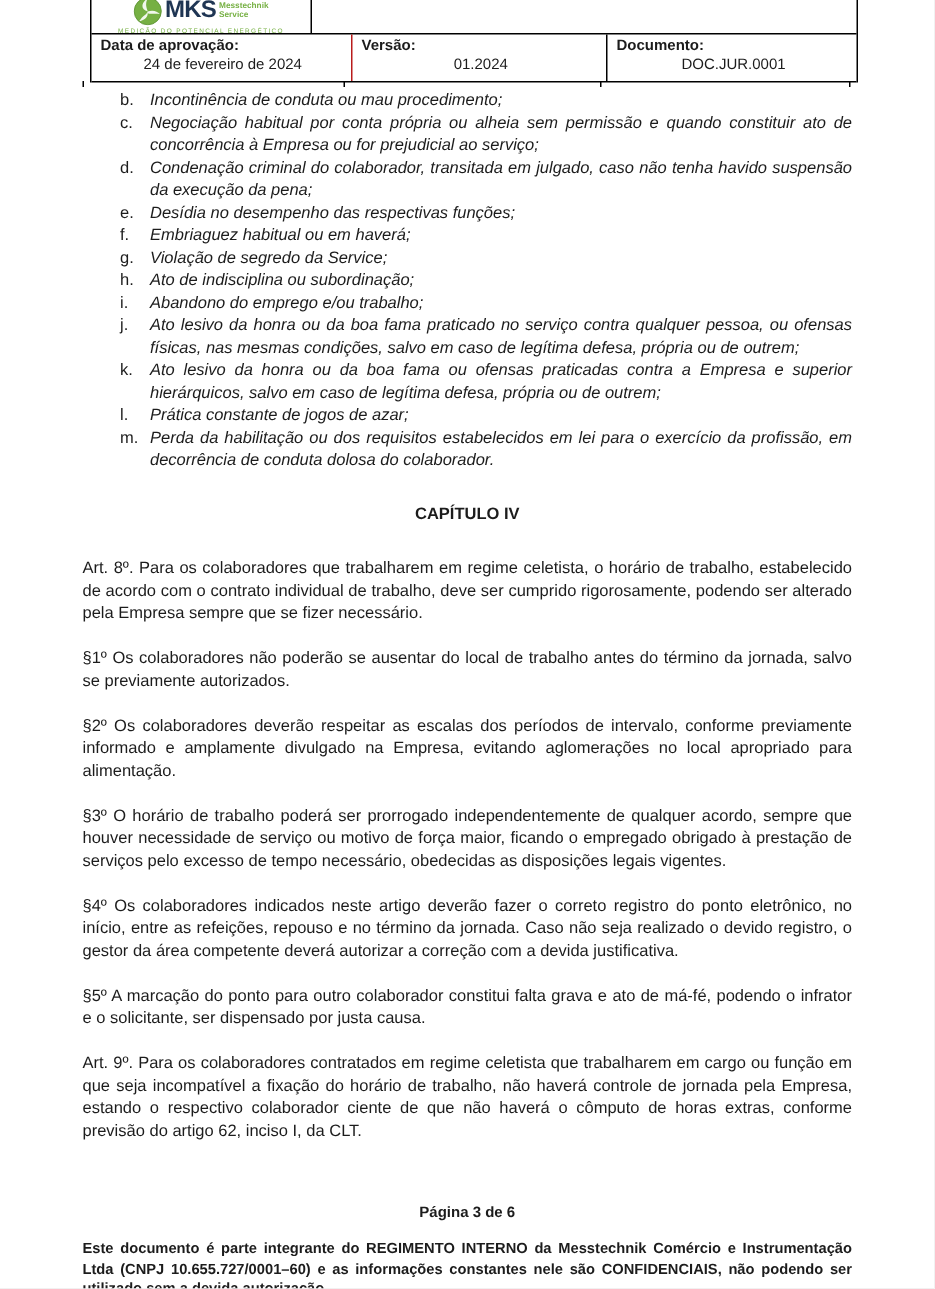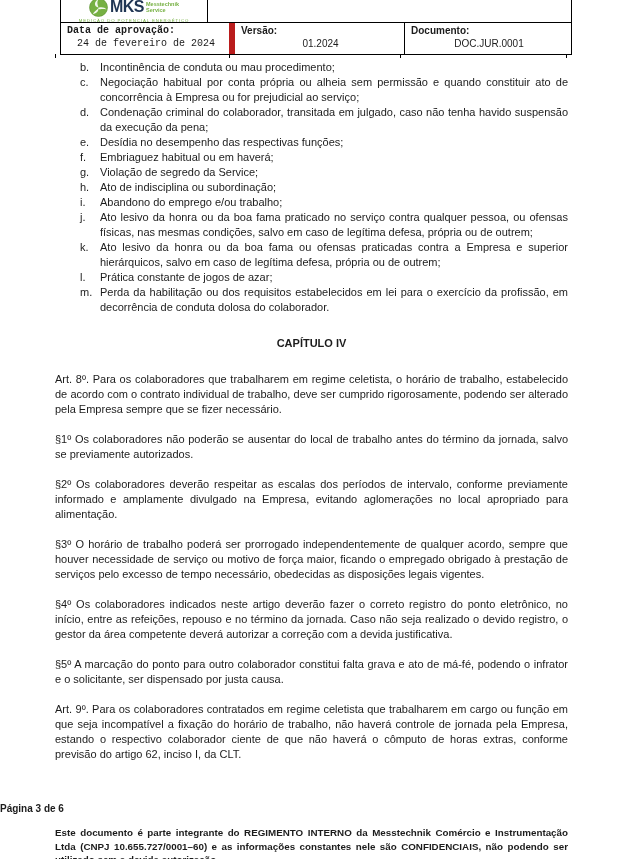--- a/index.html
+++ b/index.html
@@ -17,50 +17,50 @@
     border-left:1px solid #000;border-right:1px solid #000;
     box-sizing:border-box;
   }
   .hdr-row1{display:flex;height:22px;border-bottom:1px solid #000;}
   .hdr-logo-cell{width:147px;border-right:1px solid #000;box-sizing:border-box;
     display:flex;align-items:center;justify-content:center;overflow:hidden;}
   .hdr-title-cell{flex:1;display:flex;align-items:center;justify-content:center;}
   .hdr-title{font-weight:bold;font-size:11.5px;letter-spacing:.2px;}
   .hdr-row2{display:flex;height:31px;border-bottom:1px solid #000;}
   .meta-cell{box-sizing:border-box;padding:2px 4px 0 6px;display:flex;flex-direction:column;}
-  .meta-cell.c1{width:174px;border-right:6px solid #b91c1c;font-family:Liberation Mono, monospace;}
+  .meta-cell.c1{width:174px;border-right:1px solid #b91c1c;}
   .meta-cell.c2{width:170px;border-right:1px solid #000;}
   .meta-cell.c3{flex:1;}
   .meta-label{font-weight:bold;font-size:10px;line-height:12px;text-align:left;}
   .meta-value{font-size:10px;line-height:13px;text-align:center;}
   .stub{position:absolute;width:1px;height:4px;background:#000;top:54px;}
   
   .logo{display:flex;flex-direction:column;align-items:center;margin-top:-2px;}
   .logo-top{display:flex;align-items:center;gap:2px;}
   .logo-mks{font-weight:bold;font-size:16px;line-height:16px;color:#1f3553;letter-spacing:-.5px;}
   .logo-brand{display:flex;flex-direction:column;justify-content:center;}
   .logo-brand span{font-size:5.5px;line-height:6px;font-weight:bold;color:#76b043;}
   .logo-tagline{font-size:4.3px;letter-spacing:.9px;color:#76b043;margin-top:1px;white-space:nowrap;}
   
   .body{
     position:absolute;left:55px;top:60px;width:513px;
     font-size:11px;line-height:15px;
   }
   .list{padding-left:25px;}
   .li{display:flex;}
   .li .marker{width:20px;flex:0 0 20px;}
-  .li .txt{flex:1;text-align:justify;}
+  .li .txt{flex:1;text-align:justify;font-style:italic;}
   .chapter{margin-top:21px;text-align:center;font-weight:bold;}
   .session{margin-top:13px;text-align:center;font-weight:bold;font-style:italic;}
   .para{margin-top:15px;text-align:justify;}
   .para.first{margin-top:21px;}
   
   .footer-page{
     position:absolute;left:0;top:803px;width:623px;
-    text-align:left;font-weight:bold;font-size:10px;
+    text-align:center;font-weight:bold;font-size:10px;
   }
   .footer-note{
     position:absolute;left:55px;top:826px;width:513px;
     font-weight:bold;font-size:9.8px;line-height:13.5px;text-align:justify;
   }
 </style>
 </head>
 <body>
 
 <div class="page">

